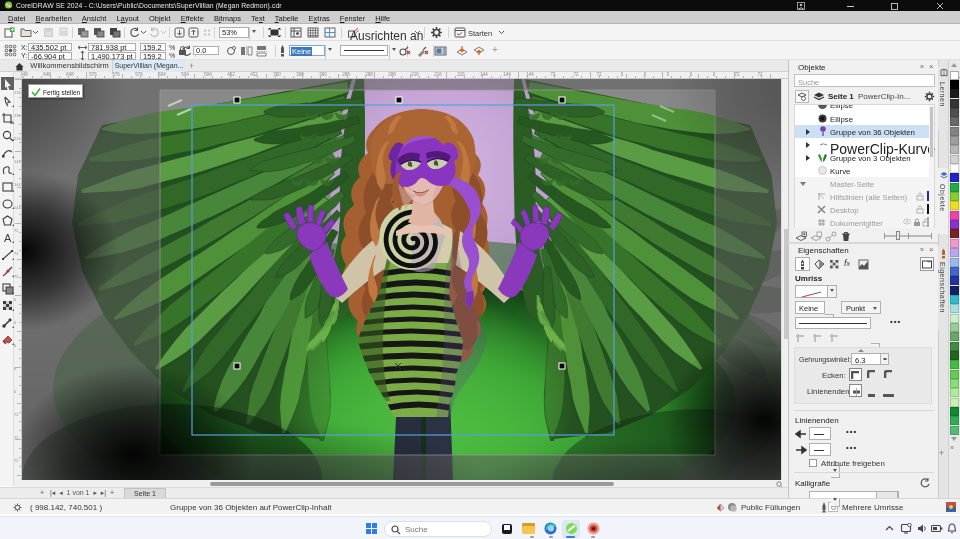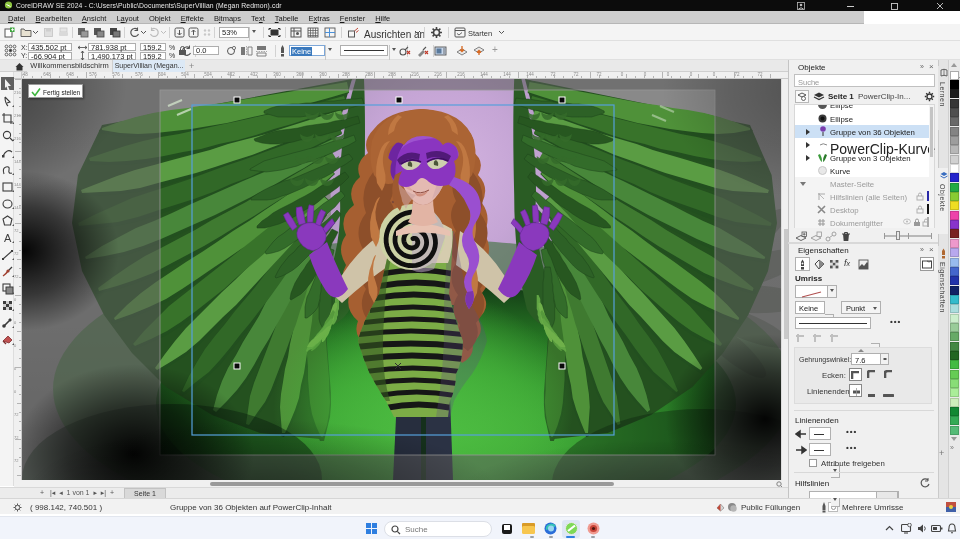--- a/index.html
+++ b/index.html
@@ -26,21 +26,21 @@
       </svg>
   <div class="abs" style="left:847px;top:5.5px;width:7px;height:1.2px;background:#cccccc"></div>
   <svg class="abs" style="left:891px;top:2.5px" width="7" height="7">
         <rect x="0.5" y="0.5" width="6" height="6" fill="none" stroke="#ccc" stroke-width="0.9"></rect>
       </svg>
   <svg class="abs" style="left:936px;top:2px" width="8" height="8">
         <path d="M1,1 L7,7 M7,1 L1,7" stroke="#ccc" stroke-width="0.9"></path>
       </svg>
 </div>
 
-<div class="abs" style="left:0;top:11px;width:864px;height:13px;background:#cecece;border-bottom:1px solid #b6b6b6">
+<div class="abs" style="left:0;top:11px;width:960px;height:13px;background:#cecece;border-bottom:1px solid #b6b6b6">
   <div class="abs" style="left:8px;top:2.5px;color:#1a1a1a;font-size:7.5px">
     <span style="margin-right:10px"><u>D</u>atei</span><span style="margin-right:10px"><u>B</u>earbeiten</span><span style="margin-right:10px"><u>A</u>nsicht</span><span style="margin-right:10px">L<u>a</u>yout</span><span style="margin-right:10px">Objekt</span><span style="margin-right:10px"><u>E</u>ffekte</span><span style="margin-right:10px">B<u>i</u>tmaps</span><span style="margin-right:10px">Te<u>x</u>t</span><span style="margin-right:10px"><u>T</u>abelle</span><span style="margin-right:10px">E<u>x</u>tras</span><span style="margin-right:10px"><u>F</u>enster</span><span><u>H</u>ilfe</span>
   </div>
 </div>
 
 <div class="abs" style="left:0;top:24px;width:960px;height:17px;background:#f4f4f4;border-bottom:1px solid #e0e0e0">
 <div class="abs" style="left:4px;top:3px;width:956px;height:12px">
 <svg class="abs" style="left:0px" width="11" height="11">
           <rect x="1" y="2" width="7" height="8" fill="#fff" stroke="#555" stroke-width="1"></rect>
           <rect x="6" y="0.5" width="4.5" height="4.5" fill="#3da53d"></rect>
@@ -123,21 +123,21 @@
         </svg>
 <svg class="abs" style="left:320px" width="12" height="11">
           <rect x="1" y="1" width="10" height="9" fill="none" stroke="#555" stroke-width="0.9"></rect>
           <path d="M1,5.5 H11 M5.5,1 V10" stroke="#4a90d8" stroke-width="1"></path>
         </svg>
 <i class="abs" style="left:337px;top:0;width:1px;height:11px;background:#d2d2d2"></i>
 <svg class="abs" style="left:343px" width="12" height="11">
           <rect x="1.5" y="4" width="6" height="6" fill="none" stroke="#555" stroke-width="1"></rect>
           <path d="M7.5,4 L11,1 M9,5.5 L11.5,3.5" stroke="#c04838" stroke-width="1"></path>
         </svg>
-<span class="abs" style="left:360px;top:1.5px;font-size:10px;color:#333">Ausrichten an</span>
+<span class="abs" style="left:346px;top:1.5px;font-size:12px;color:#333">Ausrichten an</span>
 <svg class="abs" style="left:410px" width="7" height="11">
           <path d="M1,4 L3.5,6.5 L6,4" stroke="#555" stroke-width="1" fill="none"></path>
         </svg>
 <i class="abs" style="left:420px;top:0;width:1px;height:11px;background:#d2d2d2"></i>
 <svg class="abs" style="left:426px;top:-1px" width="13" height="13">
           <circle cx="6.5" cy="6.5" r="3" fill="none" stroke="#444" stroke-width="1.6"></circle>
           <g stroke="#444" stroke-width="1.6">
             <path d="M6.5,1 V3 M6.5,10 V12 M1,6.5 H3 M10,6.5 H12 M2.6,2.6 L4,4 M9,9 L10.4,10.4 M2.6,10.4 L4,9 M9,4 L10.4,2.6"></path>
           </g>
         </svg>
@@ -1065,21 +1065,21 @@
 <svg class="abs" style="left:812px;top:333px" width="13" height="11" opacity="0.45">
       <path d="M1,3 H9 M3,1 V9" stroke="#888" stroke-width="2"></path>
     </svg>
 <svg class="abs" style="left:829px;top:333px" width="13" height="11" opacity="0.45">
       <path d="M1,3 H9 M3,1 V9" stroke="#888" stroke-width="2"></path>
     </svg>
 <div class="abs" style="left:794px;top:347px;width:138px;height:57px;background:#e9e9e9;border:1px solid #dcdcdc"></div>
 <div class="abs" style="left:858px;top:349px;width:0;height:0;border-bottom:3.5px solid #888;border-left:3.5px solid transparent;border-right:3.5px solid transparent"></div>
 <span class="abs" style="left:799px;top:356px;font-size:7px;color:#333">Gehrungswinkel:</span>
 <div class="abs" style="left:851px;top:353px;width:30px;height:12px;background:#fff;border:1px solid #b0b0b0">
-      <span style="position:absolute;left:3px;top:2px;font-size:7.5px;color:#222">7.6</span>
+      <span style="position:absolute;left:3px;top:2px;font-size:7.5px;color:#222">6.3</span>
     </div>
 <div class="abs" style="left:881px;top:353px;width:8px;height:12px;background:#f2f2f2;border:1px solid #b0b0b0;border-left:none">
       <i style="position:absolute;left:1.5px;top:2px;border:2px solid transparent;border-bottom:2.5px solid #555"></i>
       <i style="position:absolute;left:1.5px;bottom:2px;border:2px solid transparent;border-top:2.5px solid #555"></i>
     </div>
 <span class="abs" style="left:822px;top:371px;font-size:7.8px;color:#333">Ecken:</span>
 <div class="abs" style="left:849px;top:368px;width:13px;height:13px;background:#fff;border:1px solid #888"><svg width="11" height="11" style="margin:1px">
         <path d="M1,8 V1 H8" stroke="#555" stroke-width="2.6" fill="none"></path>
       </svg></div>
 <div class="abs" style="left:866px;top:368px;width:13px;height:13px"><svg width="11" height="11" style="margin:1px">
@@ -1113,21 +1113,21 @@
       <path d="M1,5 H7 M7,2 L11,5 L7,8 Z" fill="#333" stroke="#333" stroke-width="1.5"></path>
     </svg>
 <div class="abs" style="left:809px;top:443px;width:22px;height:13px;background:#fff;border:1px solid #b0b0b0">
       <i style="position:absolute;left:4px;top:5.5px;width:10px;border-top:1.5px solid #333"></i>
     </div>
 <div class="abs ddbtn" style="left:831px;top:443px;height:13px;border:1px solid #b0b0b0;border-left:none"></div>
 <span class="abs" style="left:846px;top:443px;font-size:8px;font-weight:bold;color:#333;letter-spacing:1px">•••</span>
 <div class="abs" style="left:809px;top:459px;width:8px;height:8px;background:#fff;border:1px solid #999"></div>
 <span class="abs" style="left:821px;top:459px;font-size:7.8px;color:#333">Attribute freigeben</span>
 <div class="abs" style="left:794px;top:472px;width:140px;height:1px;background:#d8d8d8"></div>
-<span class="abs" style="left:795px;top:479px;font-size:8px;color:#222">Hilfslinien</span>
+<span class="abs" style="left:795px;top:479px;font-size:8px;color:#222">Kalligrafie</span>
 <svg class="abs" style="left:920px;top:478px" width="10" height="10">
       <path d="M8,2 A4,4 0 1 0 9,6" stroke="#555" stroke-width="1.2" fill="none"></path>
       <path d="M8,0 V3 H5" fill="none" stroke="#555" stroke-width="1"></path>
     </svg>
 <div class="abs" style="left:809px;top:491px;width:90px;height:7px;background:#fff;border:1px solid #b0b0b0;border-bottom:none"></div>
 <div class="abs" style="left:876px;top:491px;width:22px;height:7px;background:#e8e8e8;border:1px solid #b0b0b0;border-bottom:none"></div>
 <div class="abs" style="left:938px;top:60px;width:10px;height:438px;background:#e4e4e4;border-left:1px solid #cacaca"></div>
 <div class="abs" style="left:938px;top:66px;width:10px;height:64px;background:#e4e4e4"></div>
 <svg class="abs" style="left:939.5px;top:68px" width="8" height="10">
       <path d="M1,2 Q4,0.5 7,2 V8 Q4,6.5 1,8 Z" fill="none" stroke="#555" stroke-width="0.9"></path>

